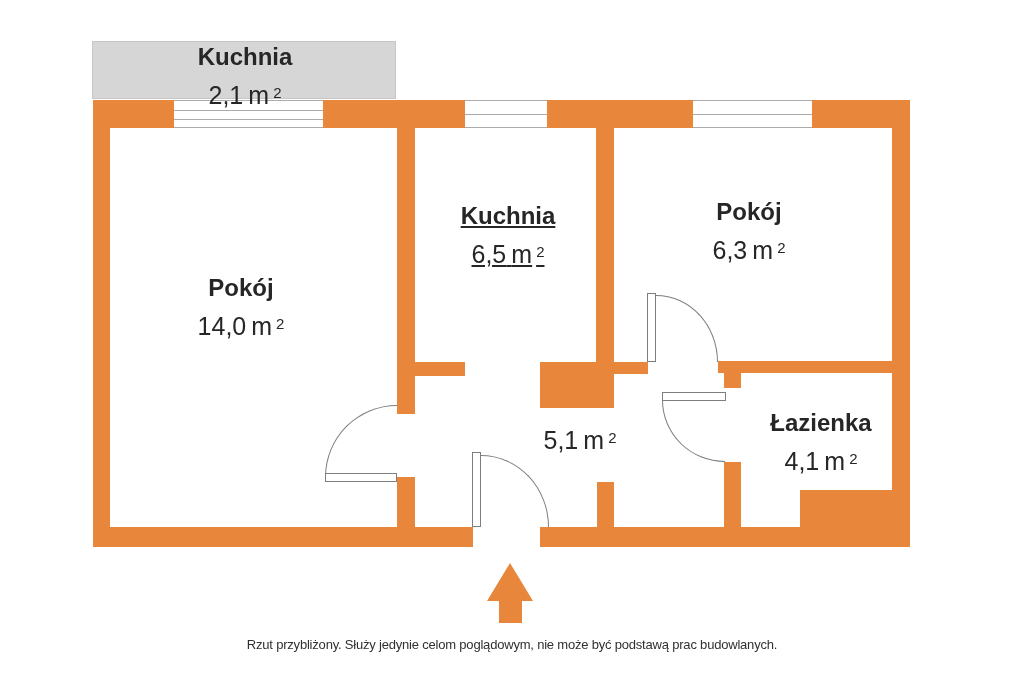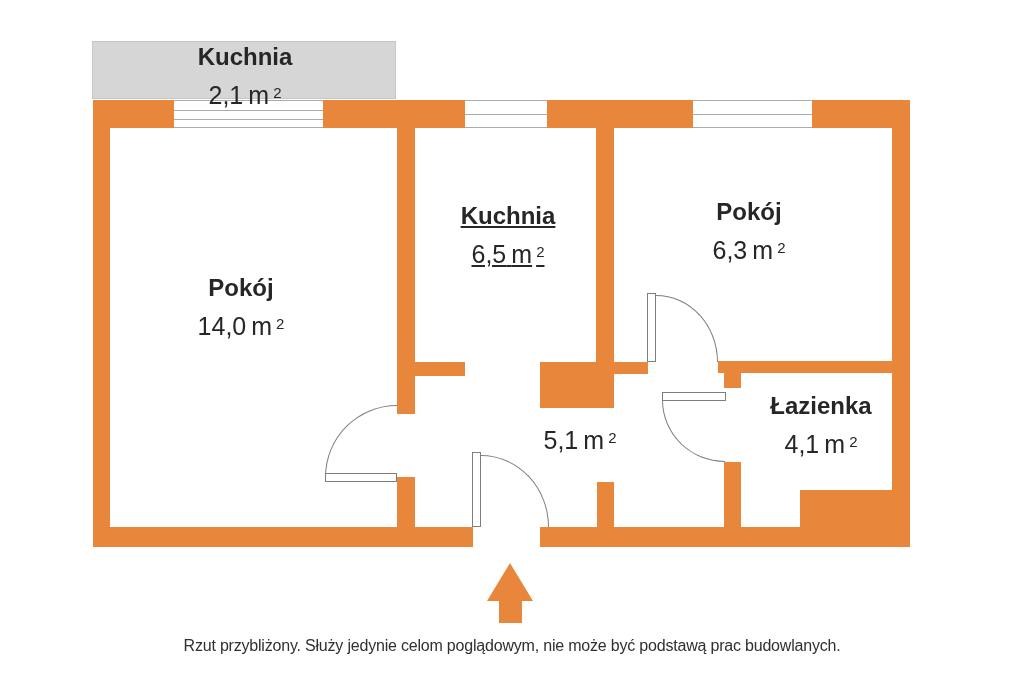--- a/index.html
+++ b/index.html
@@ -28,21 +28,21 @@
   .room-name{font-weight:700;font-size:24px;line-height:28px;}
   .room-area{font-size:25px;line-height:44px;}
   .room-area sup{font-size:15px;vertical-align:6px;margin-left:4px;}
   
   .arrow-head{position:absolute;width:0;height:0;
     border-left:23px solid transparent;border-right:23px solid transparent;
     border-bottom:38px solid var(--wall);}
   .arrow-stem{position:absolute;background:var(--wall);}
   
   .caption{position:absolute;left:0;right:0;text-align:center;color:var(--caption);
-    font-size:16px;letter-spacing:-0.2px;}
+    font-size:13px;letter-spacing:-0.2px;}
 </style>
 </head>
 <body>
 
 <div class="plan">
 
   <div class="balcony" style="left:92px;top:41px;width:304px;height:58px;"></div>
 
   <div class="w" style="left:93px;top:100px;width:81px;height:28px;"></div>
   <div class="w" style="left:323px;top:100px;width:142px;height:28px;"></div>
@@ -105,21 +105,21 @@
 
   <div class="room-label" style="left:749px;top:198px;">
     <div class="room-name">Pokój</div>
     <div class="room-area"><span>6,3</span> <span>m</span><sup>2</sup></div>
   </div>
 
   <div class="room-label" style="left:580px;top:416px;">
     <div class="room-area"><span>5,1</span> <span>m</span><sup>2</sup></div>
   </div>
 
-  <div class="room-label" style="left:821px;top:392px;">
+  <div class="room-label" style="left:821px;top:409px;">
     <div class="room-name">Łazienka</div>
     <div class="room-area"><span>4,1</span> <span>m</span><sup>2</sup></div>
   </div>
 
   <div>
     <div class="arrow-head" style="left:487px;top:563px;"></div>
     <div class="arrow-stem" style="left:499px;top:600px;width:23px;height:23px;"></div>
   </div>
 
   <div class="caption" style="top:637px;">Rzut przybliżony. Służy jedynie celom poglądowym, nie może być podstawą prac budowlanych.</div>

